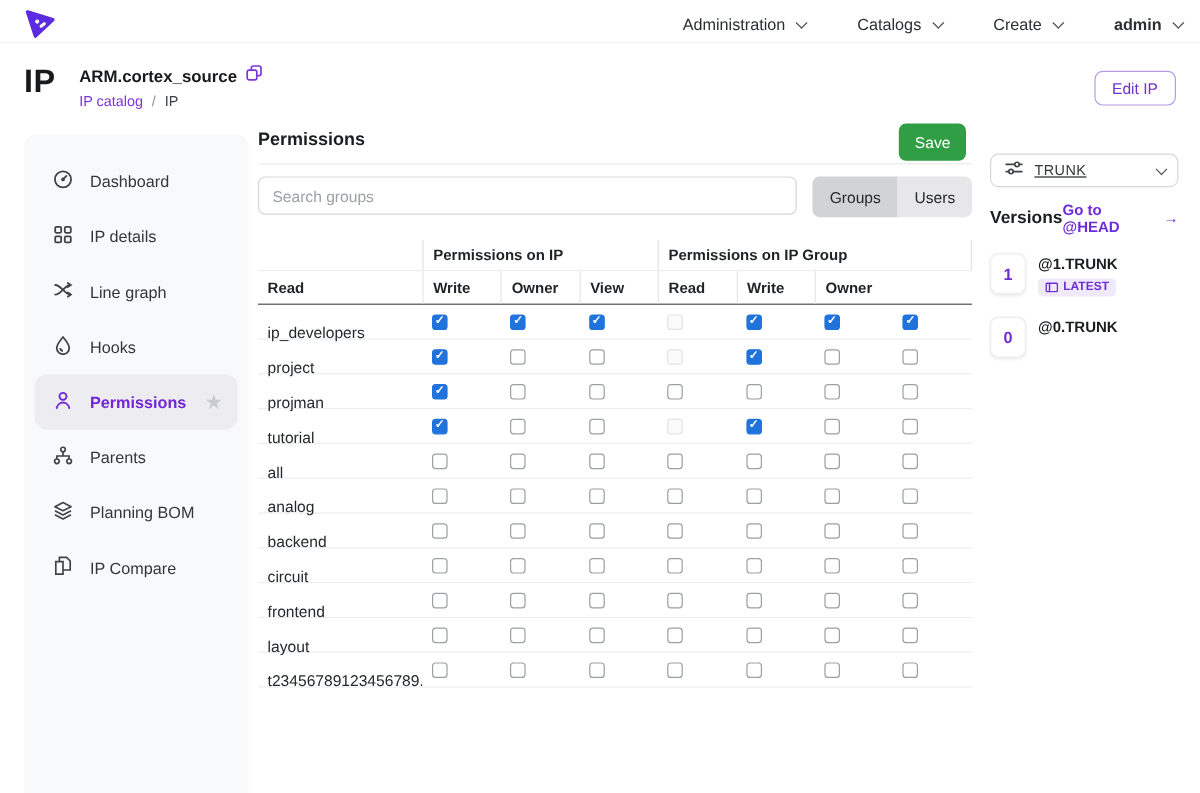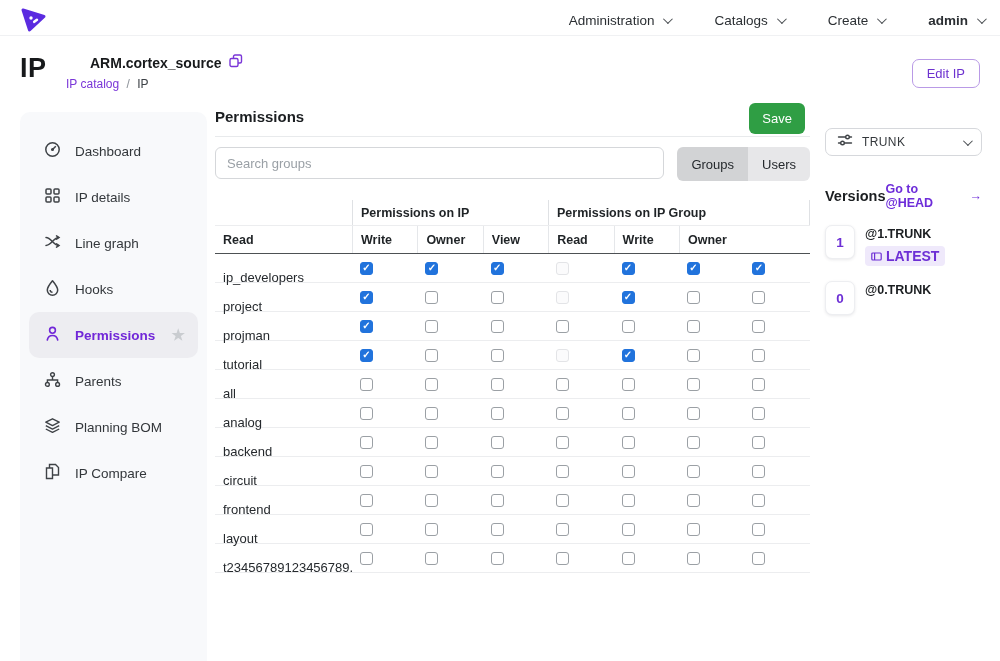--- a/index.html
+++ b/index.html
@@ -15,21 +15,21 @@
   .nav-menus { position:absolute; right:16px; top:0; height:40px;
                display:flex; align-items:center; gap:44px; font-size:13.5px; color:#2b2f33; }
   .nav-item { display:flex; align-items:center; gap:9px; cursor:pointer; }
   .nav-item.bold { font-weight:bold; }
   .chev { width:7px; height:7px; border-right:1.6px solid #4a4e52; border-bottom:1.6px solid #4a4e52;
           transform:rotate(45deg) translateY(-2px); display:inline-block; }
   
   .pagehead { position:absolute; top:40px; left:0; width:1000px; height:63px; background:#fff; }
   .ip-glyph { position:absolute; left:20px; top:13px; font-size:27px; font-weight:800; letter-spacing:0.5px; color:#17191b; }
   .title-block { position:absolute; left:66px; top:14px; }
-  .page-title { font-size:14px; font-weight:bold; color:#17191b; display:flex; align-items:center; gap:7px;margin-left:24px; }
+  .page-title { font-size:14px; font-weight:bold; color:#17191b; display:flex; align-items:center; gap:7px; }
   .crumbs { margin-top:6px; font-size:12px; }
   .crumb-link { color:#7a36d8; cursor:pointer; }
   .crumb-sep { color:#8a9097; margin:0 4px; }
   .crumb-cur { color:#3c4146; }
   .edit-btn { position:absolute; right:20px; top:19px; background:#fff; border:1px solid #b99ae6;
               color:#6d32cf; font-size:13px; border-radius:7px; padding:6px 14px; cursor:pointer;
               font-family:"Liberation Sans", sans-serif; }
   
   .sidebar { position:absolute; left:20px; top:112px; width:187px; height:549px;
              background:#f8f9fb; border-radius:10px 10px 0 0; padding-top:16px; }
@@ -73,34 +73,34 @@
   .tname { padding-left:8px; white-space:nowrap; overflow:hidden;margin-top:18px; }
   .tcell { padding-left:8px; }
   .cb { width:13px; height:13px; border-radius:3px; display:flex; align-items:center; justify-content:center;
         border:1px solid #9ba0a5; background:#fff; cursor:pointer; }
   .cb.on { background:#2173dc; border-color:#2173dc; }
   .cb.on::after { content:"✓"; color:#fff; font-size:10px; font-weight:bold; line-height:1; }
   .cb.dis { border-color:#e3e4e7; background:#fbfbfc; cursor:default; }
   
   .vpanel { position:absolute; left:825px; top:128px; width:157px; }
   .branch-sel { height:28px; border:1px solid #d6d8dc; border-radius:7px; background:#fff;
-                display:flex; align-items:center; gap:9px; padding:0 11px; cursor:pointer; }
+                display:flex; align-items:center; gap:9px; padding:0 11px; cursor:pointer;text-decoration:underline; }
   .branch-label { font-size:12px; letter-spacing:0.4px; color:#34383c; }
   .branch-sel .chev { margin-left:auto; }
-  .vers-head { margin-top:26px; display:flex; align-items:center; justify-content:space-between; }
+  .vers-head { margin-top:12px; display:flex; align-items:center; justify-content:space-between; }
   .vers-title { font-size:14.5px; font-weight:bold; color:#1b1e21; }
   .head-link { font-size:12.5px; font-weight:bold; color:#6d2cd9; cursor:pointer; display:flex; gap:4px; align-items:center; }
   .vitem { display:flex; gap:10px; margin-top:15px; align-items:flex-start; }
   .vnum { width:30px; height:34px; background:#fff; border:1px solid #edeef1; border-radius:7px;
           box-shadow:0 1px 3px rgba(40,40,60,0.10); color:#6d2fd5; font-weight:bold; font-size:13.5px;
           display:flex; align-items:center; justify-content:center; cursor:pointer; }
   .vmeta { padding-top:2px; }
   .vname { font-size:12.5px; font-weight:bold; color:#1b1e21; }
   .latest-badge { margin-top:5px; display:inline-flex; align-items:center; gap:4px; background:#efe9fb;
-                  color:#6d2fd5; font-size:14px; font-weight:bold; padding:2px 6px; border-radius:4px; }
+                  color:#6d2fd5; font-size:10px; font-weight:bold; padding:2px 6px; border-radius:4px; }
 </style>
 </head>
 <body>
 
 <div class="topnav">
   <span class="logo">
     <svg width="27" height="27" viewBox="0 0 27 27">
       <path d="M3,4 L24,10.5 L9.5,24 Z" fill="#5b2be0" stroke="#5b2be0" stroke-width="3" stroke-linejoin="round"></path>
       <circle cx="11" cy="12" r="1.7" fill="#fff"></circle>
       <rect x="12.6" y="13.5" width="6" height="2.6" rx="1.3" fill="#fff" transform="rotate(-38 15.6 14.8)"></rect>

